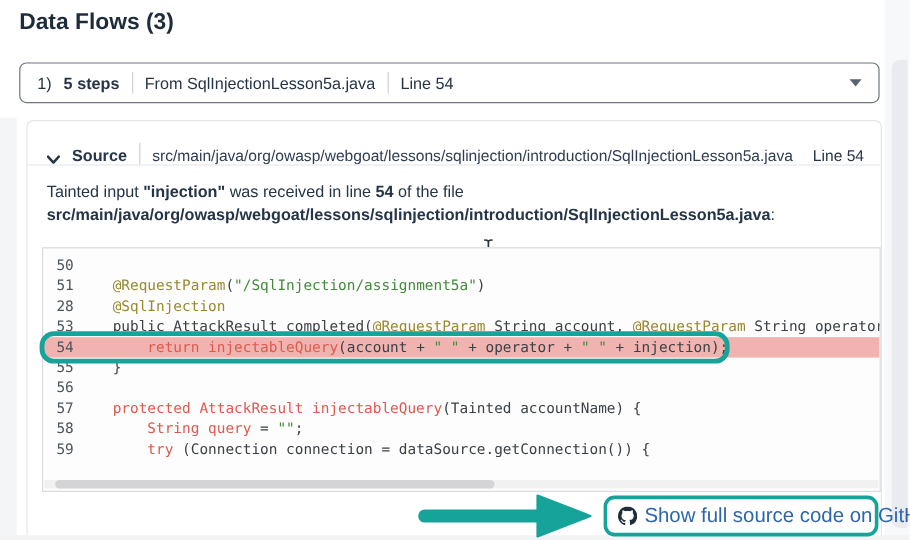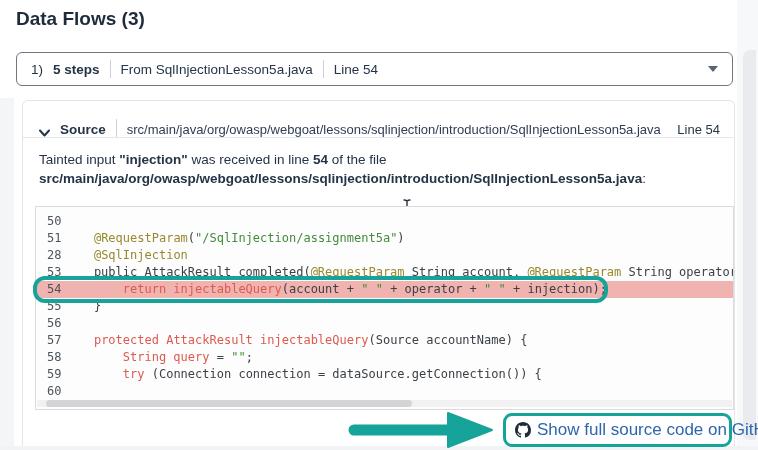--- a/index.html
+++ b/index.html
@@ -149,33 +149,29 @@
           <div class="code-row">
             <span class="ln">55</span>
             <span class="code"><span class="tk-plain">    }</span></span>
           </div>
           <div class="code-row">
             <span class="ln">56</span>
             <span class="code"></span>
           </div>
           <div class="code-row">
             <span class="ln">57</span>
-            <span class="code"><span class="tk-plain">    </span><span class="tk-kw">protected AttackResult injectableQuery</span><span class="tk-plain">(Source accountName) {</span></span>
+            <span class="code"><span class="tk-plain">    </span><span class="tk-kw">protected AttackResult injectableQuery</span><span class="tk-plain">(Tainted accountName) {</span></span>
           </div>
           <div class="code-row">
             <span class="ln">58</span>
             <span class="code"><span class="tk-plain">        </span><span class="tk-kw">String query</span><span class="tk-plain"> = </span><span class="tk-str">""</span><span class="tk-plain">;</span></span>
           </div>
           <div class="code-row">
             <span class="ln">59</span>
             <span class="code"><span class="tk-plain">        </span><span class="tk-kw">try</span><span class="tk-plain"> (Connection connection = dataSource.getConnection()) {</span></span>
-          </div>
-          <div class="code-row">
-            <span class="ln">60</span>
-            <span class="code"></span>
           </div>
         </div>
       <div class="hscroll">
         <div class="thumb"></div>
       </div>
     </div>
   </section>
 
   <div class="anno-box"></div>
 

